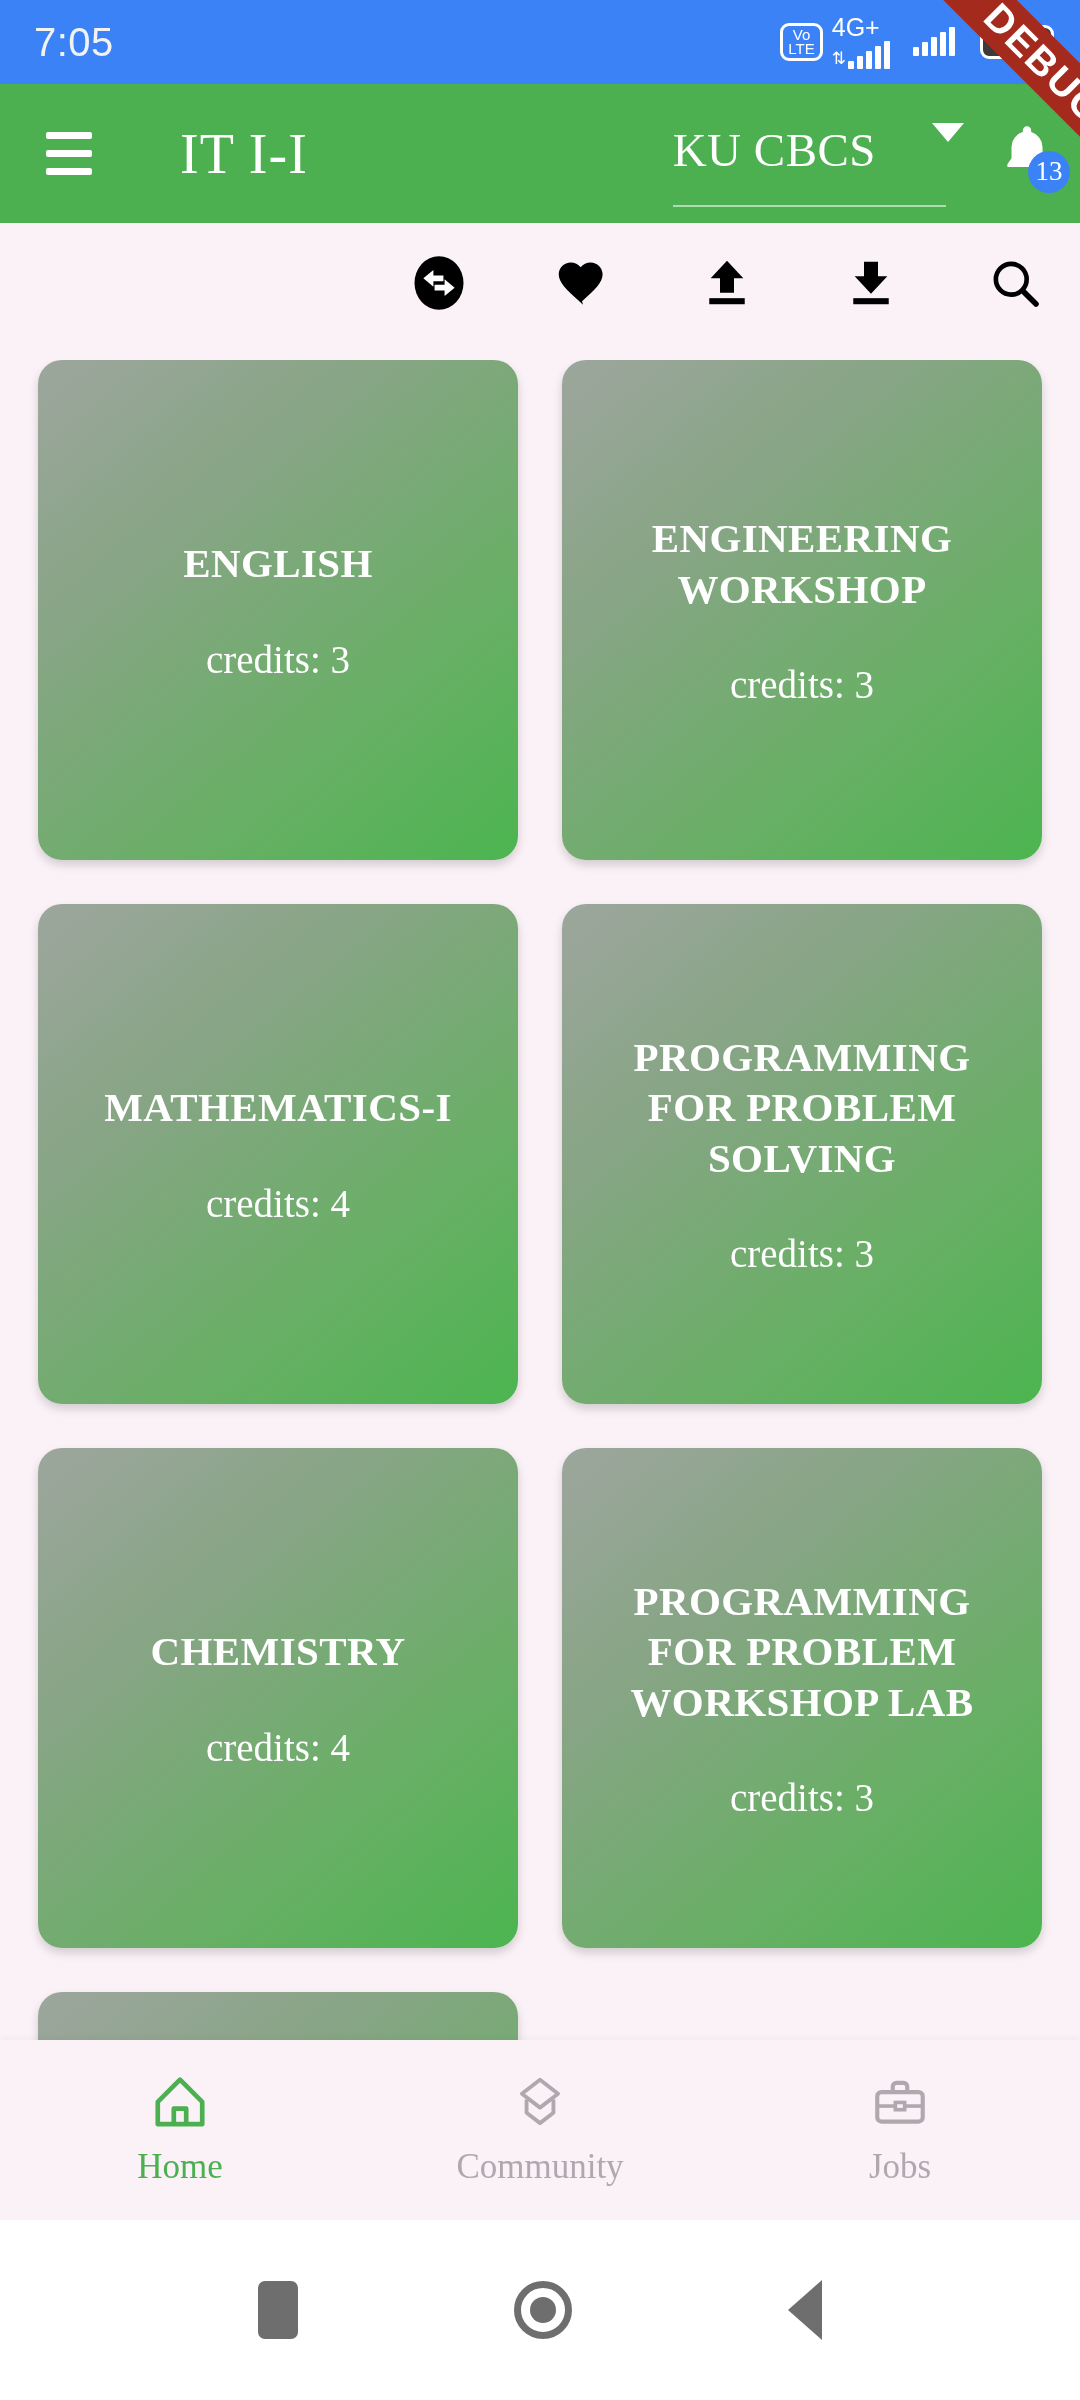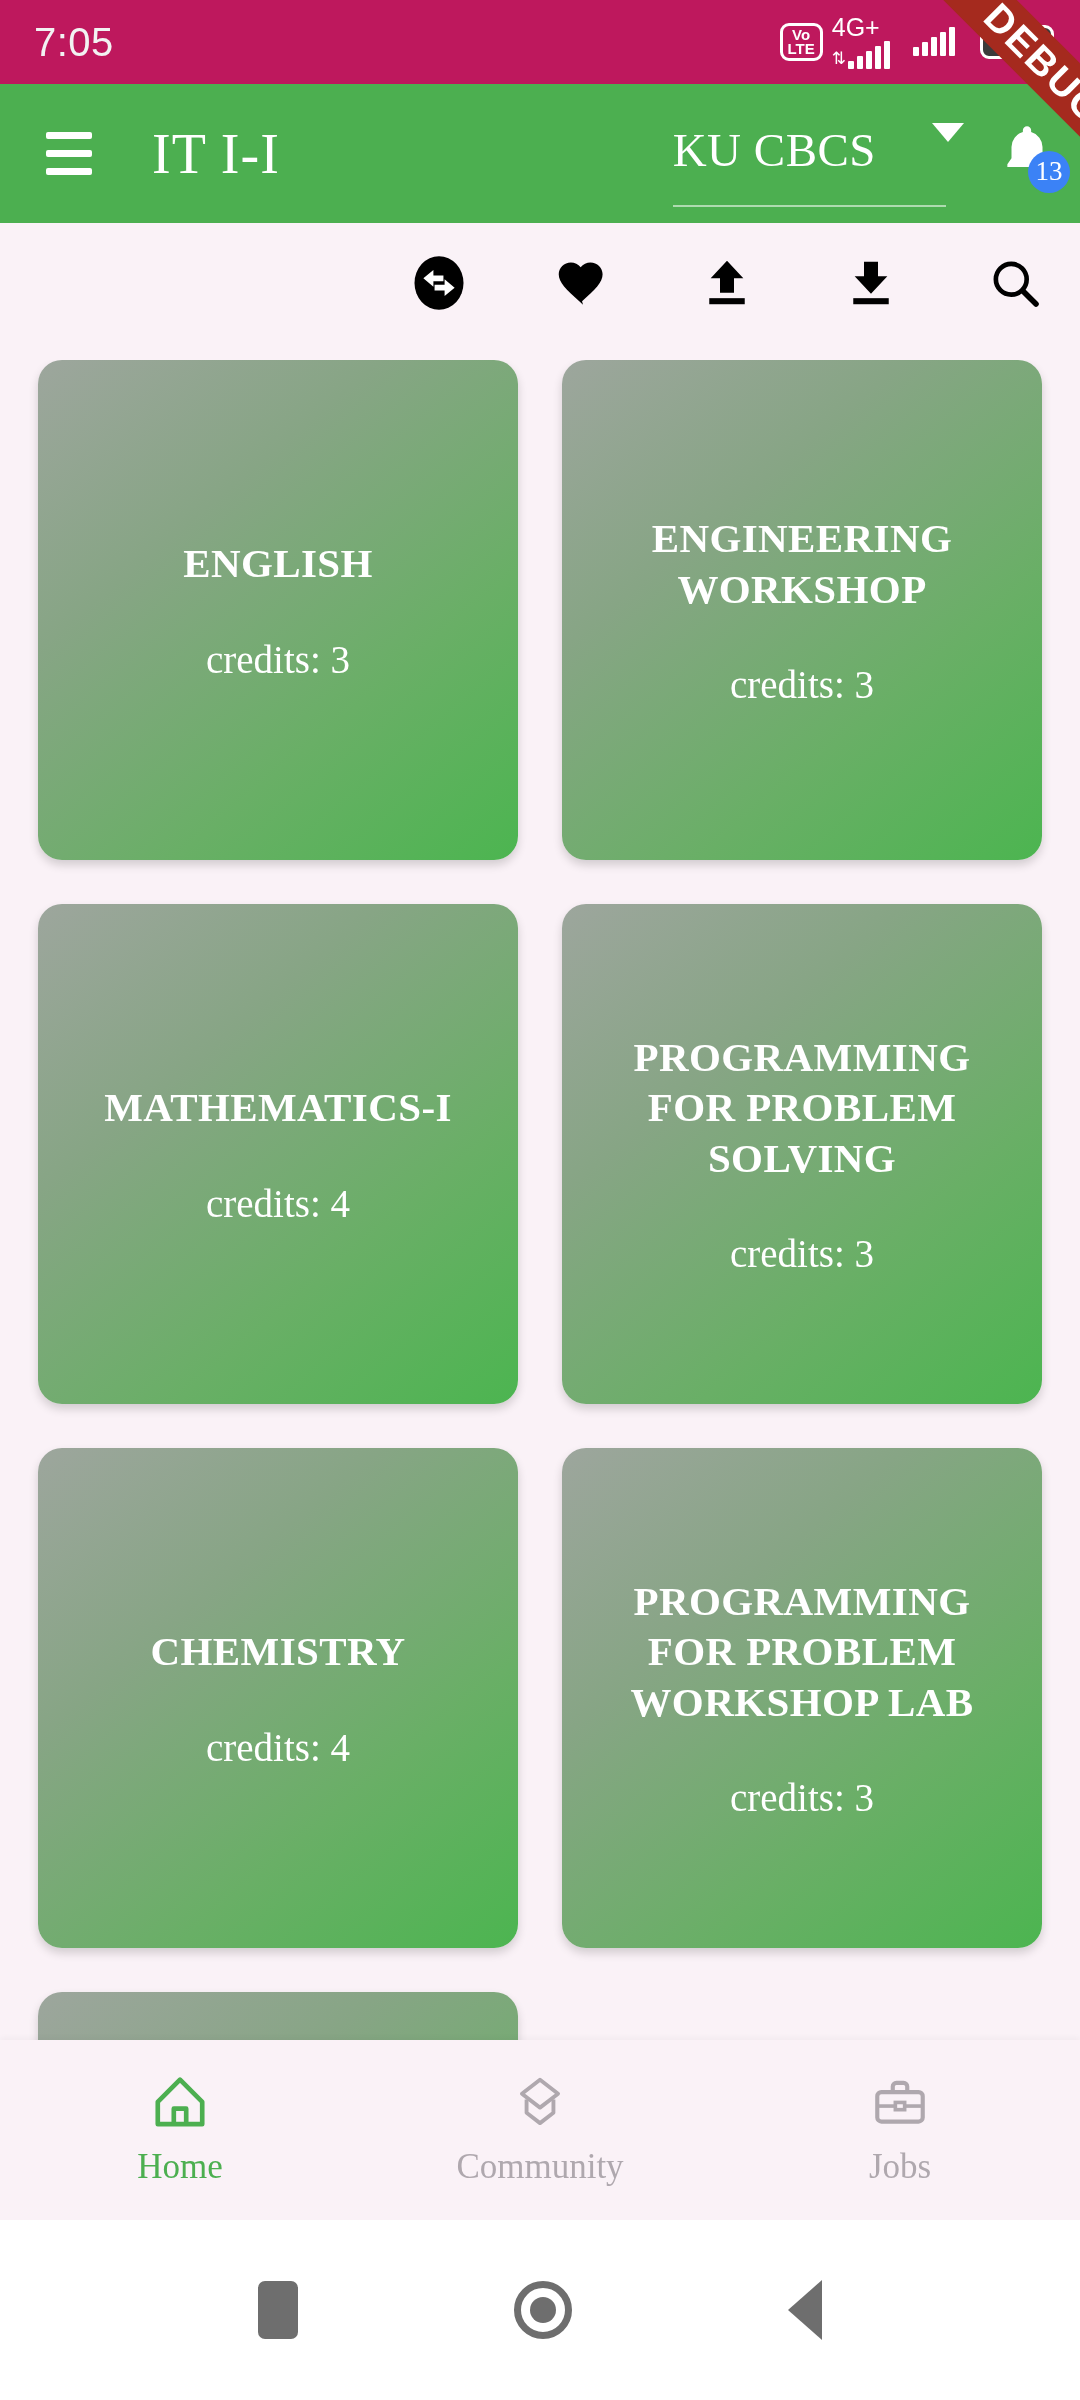--- a/index.html
+++ b/index.html
@@ -7,28 +7,28 @@
     width:1080px; height:2400px;
     background:#FAF2F7;
     font-family:"Liberation Serif", serif;
     overflow:hidden;
   }
   #screen { position:relative; width:1080px; height:2400px; overflow:hidden; background:#FAF2F7; }
 
   
   #status-bar {
     position:absolute; top:0; left:0; width:1080px; height:84px;
-    background:#be185d; color:#fff; display:flex; align-items:center;
+    background:#3b82f6; color:#fff; display:flex; align-items:center;
     justify-content:space-between; padding:0 26px 0 34px; z-index:6;
   }
   #status-time { font-family:"Liberation Sans", sans-serif; font-size:40px; letter-spacing:.5px; color:#f2f2f2; }
   #status-icons { display:flex; align-items:center; gap:9px; }
   .volte-box {
     border:3px solid #fff; border-radius:9px; padding:2px 5px; line-height:.95;
-    font-family:"Liberation Sans", sans-serif; font-size:15px; font-weight:bold;
+    font-family:"Liberation Sans", sans-serif; font-size:15px; font-weight:normal;
     text-align:center; color:#fff; display:flex; flex-direction:column; align-items:center;
   }
   .net-group { display:flex; flex-direction:column; align-items:flex-start; }
   .net-label { font-family:"Liberation Sans", sans-serif; font-size:25px; line-height:1; margin-bottom:1px; }
   .bars { display:flex; align-items:flex-end; gap:3px; height:28px; }
   .bars i { display:block; width:6px; background:#fff; border-radius:1px; }
   .bars i:nth-child(1){height:8px} .bars i:nth-child(2){height:13px}
   .bars i:nth-child(3){height:18px} .bars i:nth-child(4){height:23px}
   .bars i:nth-child(5){height:28px}
   .dataarrows { font-family:"Liberation Sans", sans-serif; font-size:17px; margin-right:2px; }
@@ -44,21 +44,21 @@
     font-family:"Liberation Sans", sans-serif; font-size:27px; color:#fff;
   }
 
   
   #app-bar {
     position:absolute; top:84px; left:0; width:1080px; height:139px;
     background:#4CAF50; display:flex; align-items:center; z-index:4;
   }
   #menu-btn { width:46px; margin-left:46px; display:flex; flex-direction:column; gap:11px; cursor:pointer; }
   #menu-btn span { display:block; height:7px; background:#fff; border-radius:2px; }
-  #app-title { margin-left:60px; color:#fff; font-size:56px; letter-spacing:1px;text-align:right; }
+  #app-title { margin-left:88px; color:#fff; font-size:56px; letter-spacing:1px;text-align:right; }
   #appbar-right { margin-left:auto; display:flex; align-items:center; padding-right:22px; }
   #campus-select { position:relative; display:flex; align-items:flex-start; padding-bottom:8px; cursor:pointer; }
   #campus-value { color:#fff; font-size:47px; letter-spacing:.5px; }
   #campus-caret {
     width:0; height:0; margin-left:56px; margin-right:6px;
     border-left:16px solid transparent; border-right:16px solid transparent;
     border-top:19px solid #fff;
   }
   #campus-underline { position:absolute; left:0; right:24px; bottom:-22px; height:2px; background:rgba(255,255,255,.55); }
   #bell-wrap { position:relative; margin-left:26px; width:62px; height:66px; cursor:pointer; }

